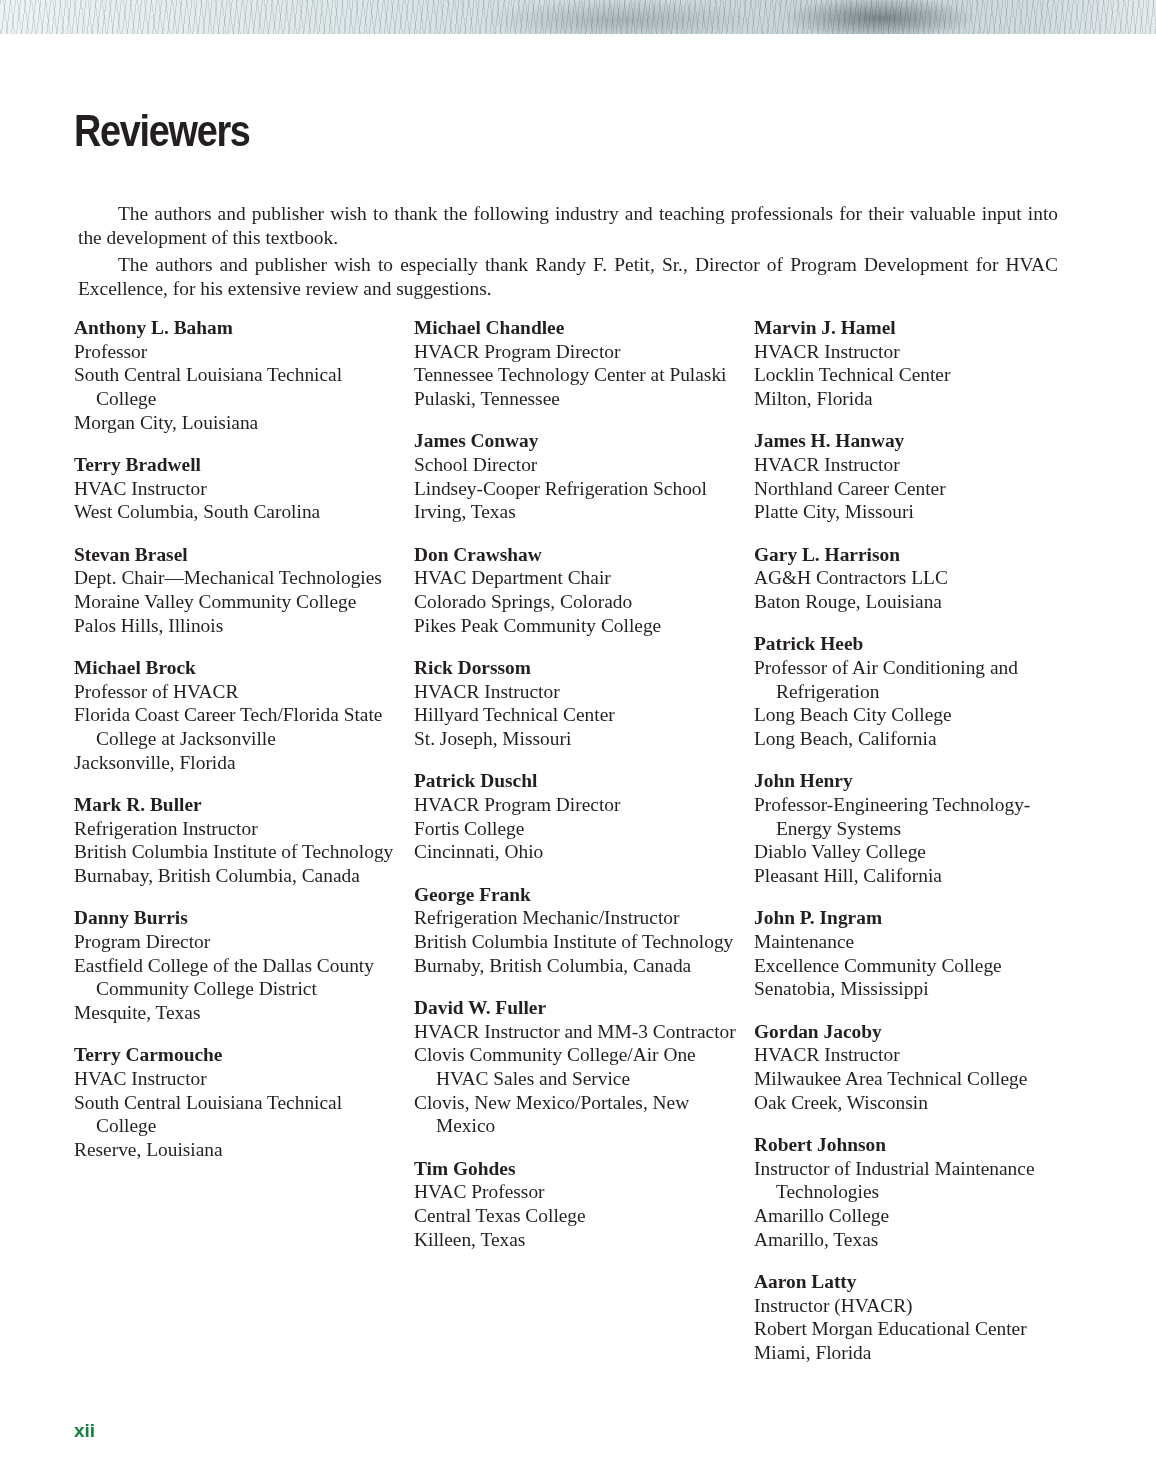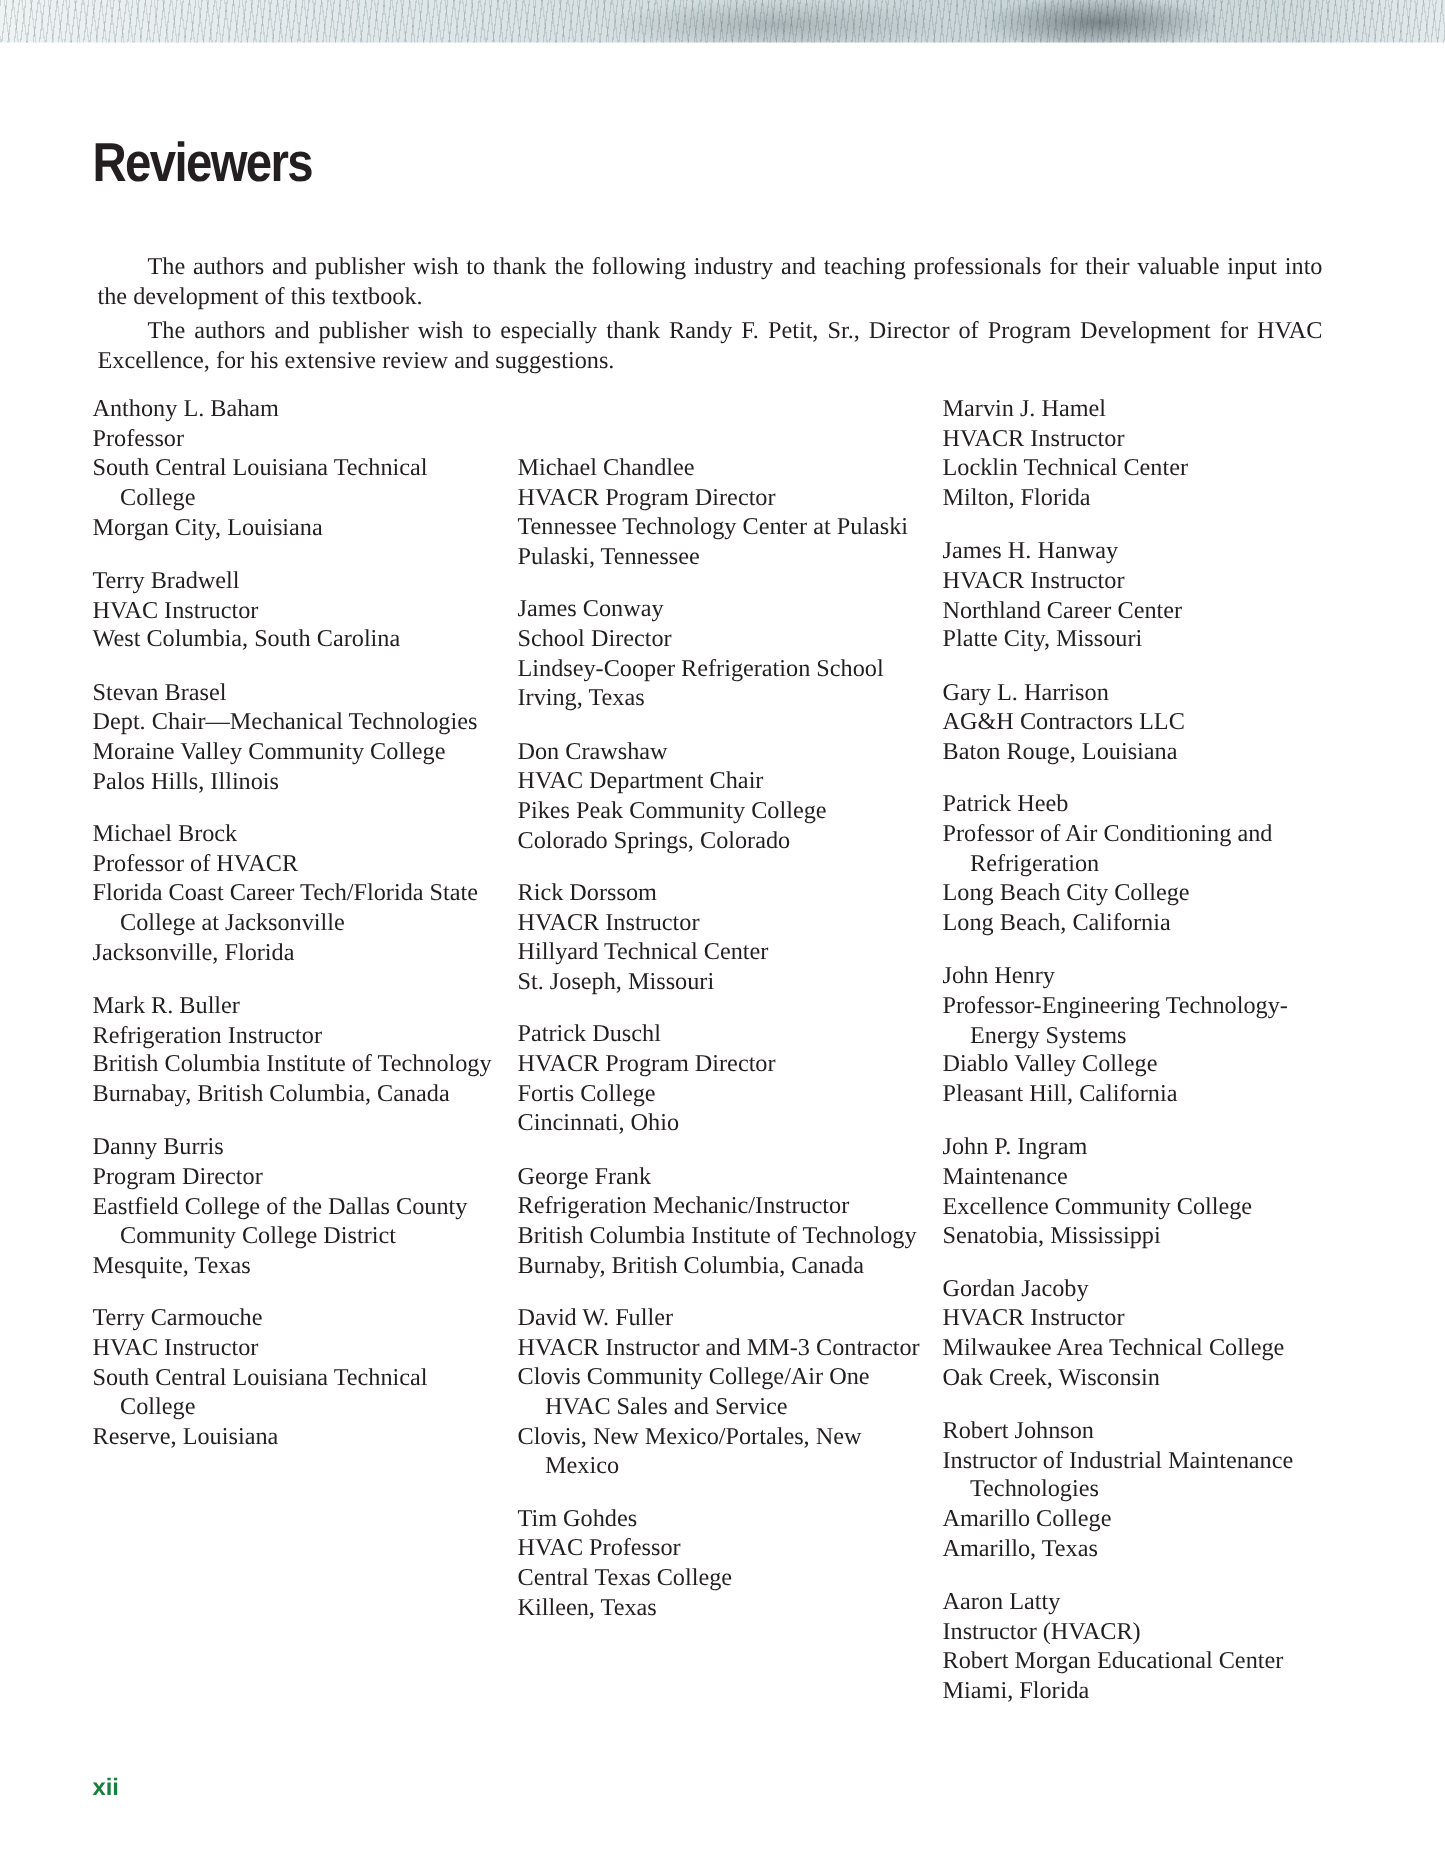--- a/index.html
+++ b/index.html
@@ -58,32 +58,32 @@
       left: 74px;
       top: 316px;
       width: 1000px;
     }
     .column {
       position: absolute;
       top: 0;
       width: 330px;
     }
     .column:nth-child(1) { left: 0; }
-    .column:nth-child(2) { left: 340px; margin-top: 47px; }
+    .column:nth-child(2) { left: 340px; }
     .column:nth-child(3) { left: 680px; }
     .entry {
       margin: 0 0 18.5px 0;
       font-family: "Liberation Serif", serif;
       font-size: 19.4px;
       line-height: 23.7px;
       color: #231f20;
     }
     .entry .name {
       display: block;
-      font-weight: normal;
+      font-weight: bold;
     }
     .entry .line {
       display: block;
       padding-left: 22px;
       text-indent: -22px;
     }
     .page-number {
       position: absolute;
       left: 74px;
       top: 1420px;
@@ -158,22 +158,22 @@
       </div>
       <div class="entry">
         <span class="name">James Conway</span>
         <span class="line">School Director</span>
         <span class="line">Lindsey-Cooper Refrigeration School</span>
         <span class="line">Irving, Texas</span>
       </div>
       <div class="entry">
         <span class="name">Don Crawshaw</span>
         <span class="line">HVAC Department Chair</span>
+        <span class="line">Colorado Springs, Colorado</span>
         <span class="line">Pikes Peak Community College</span>
-        <span class="line">Colorado Springs, Colorado</span>
       </div>
       <div class="entry">
         <span class="name">Rick Dorssom</span>
         <span class="line">HVACR Instructor</span>
         <span class="line">Hillyard Technical Center</span>
         <span class="line">St. Joseph, Missouri</span>
       </div>
       <div class="entry">
         <span class="name">Patrick Duschl</span>
         <span class="line">HVACR Program Director</span>

